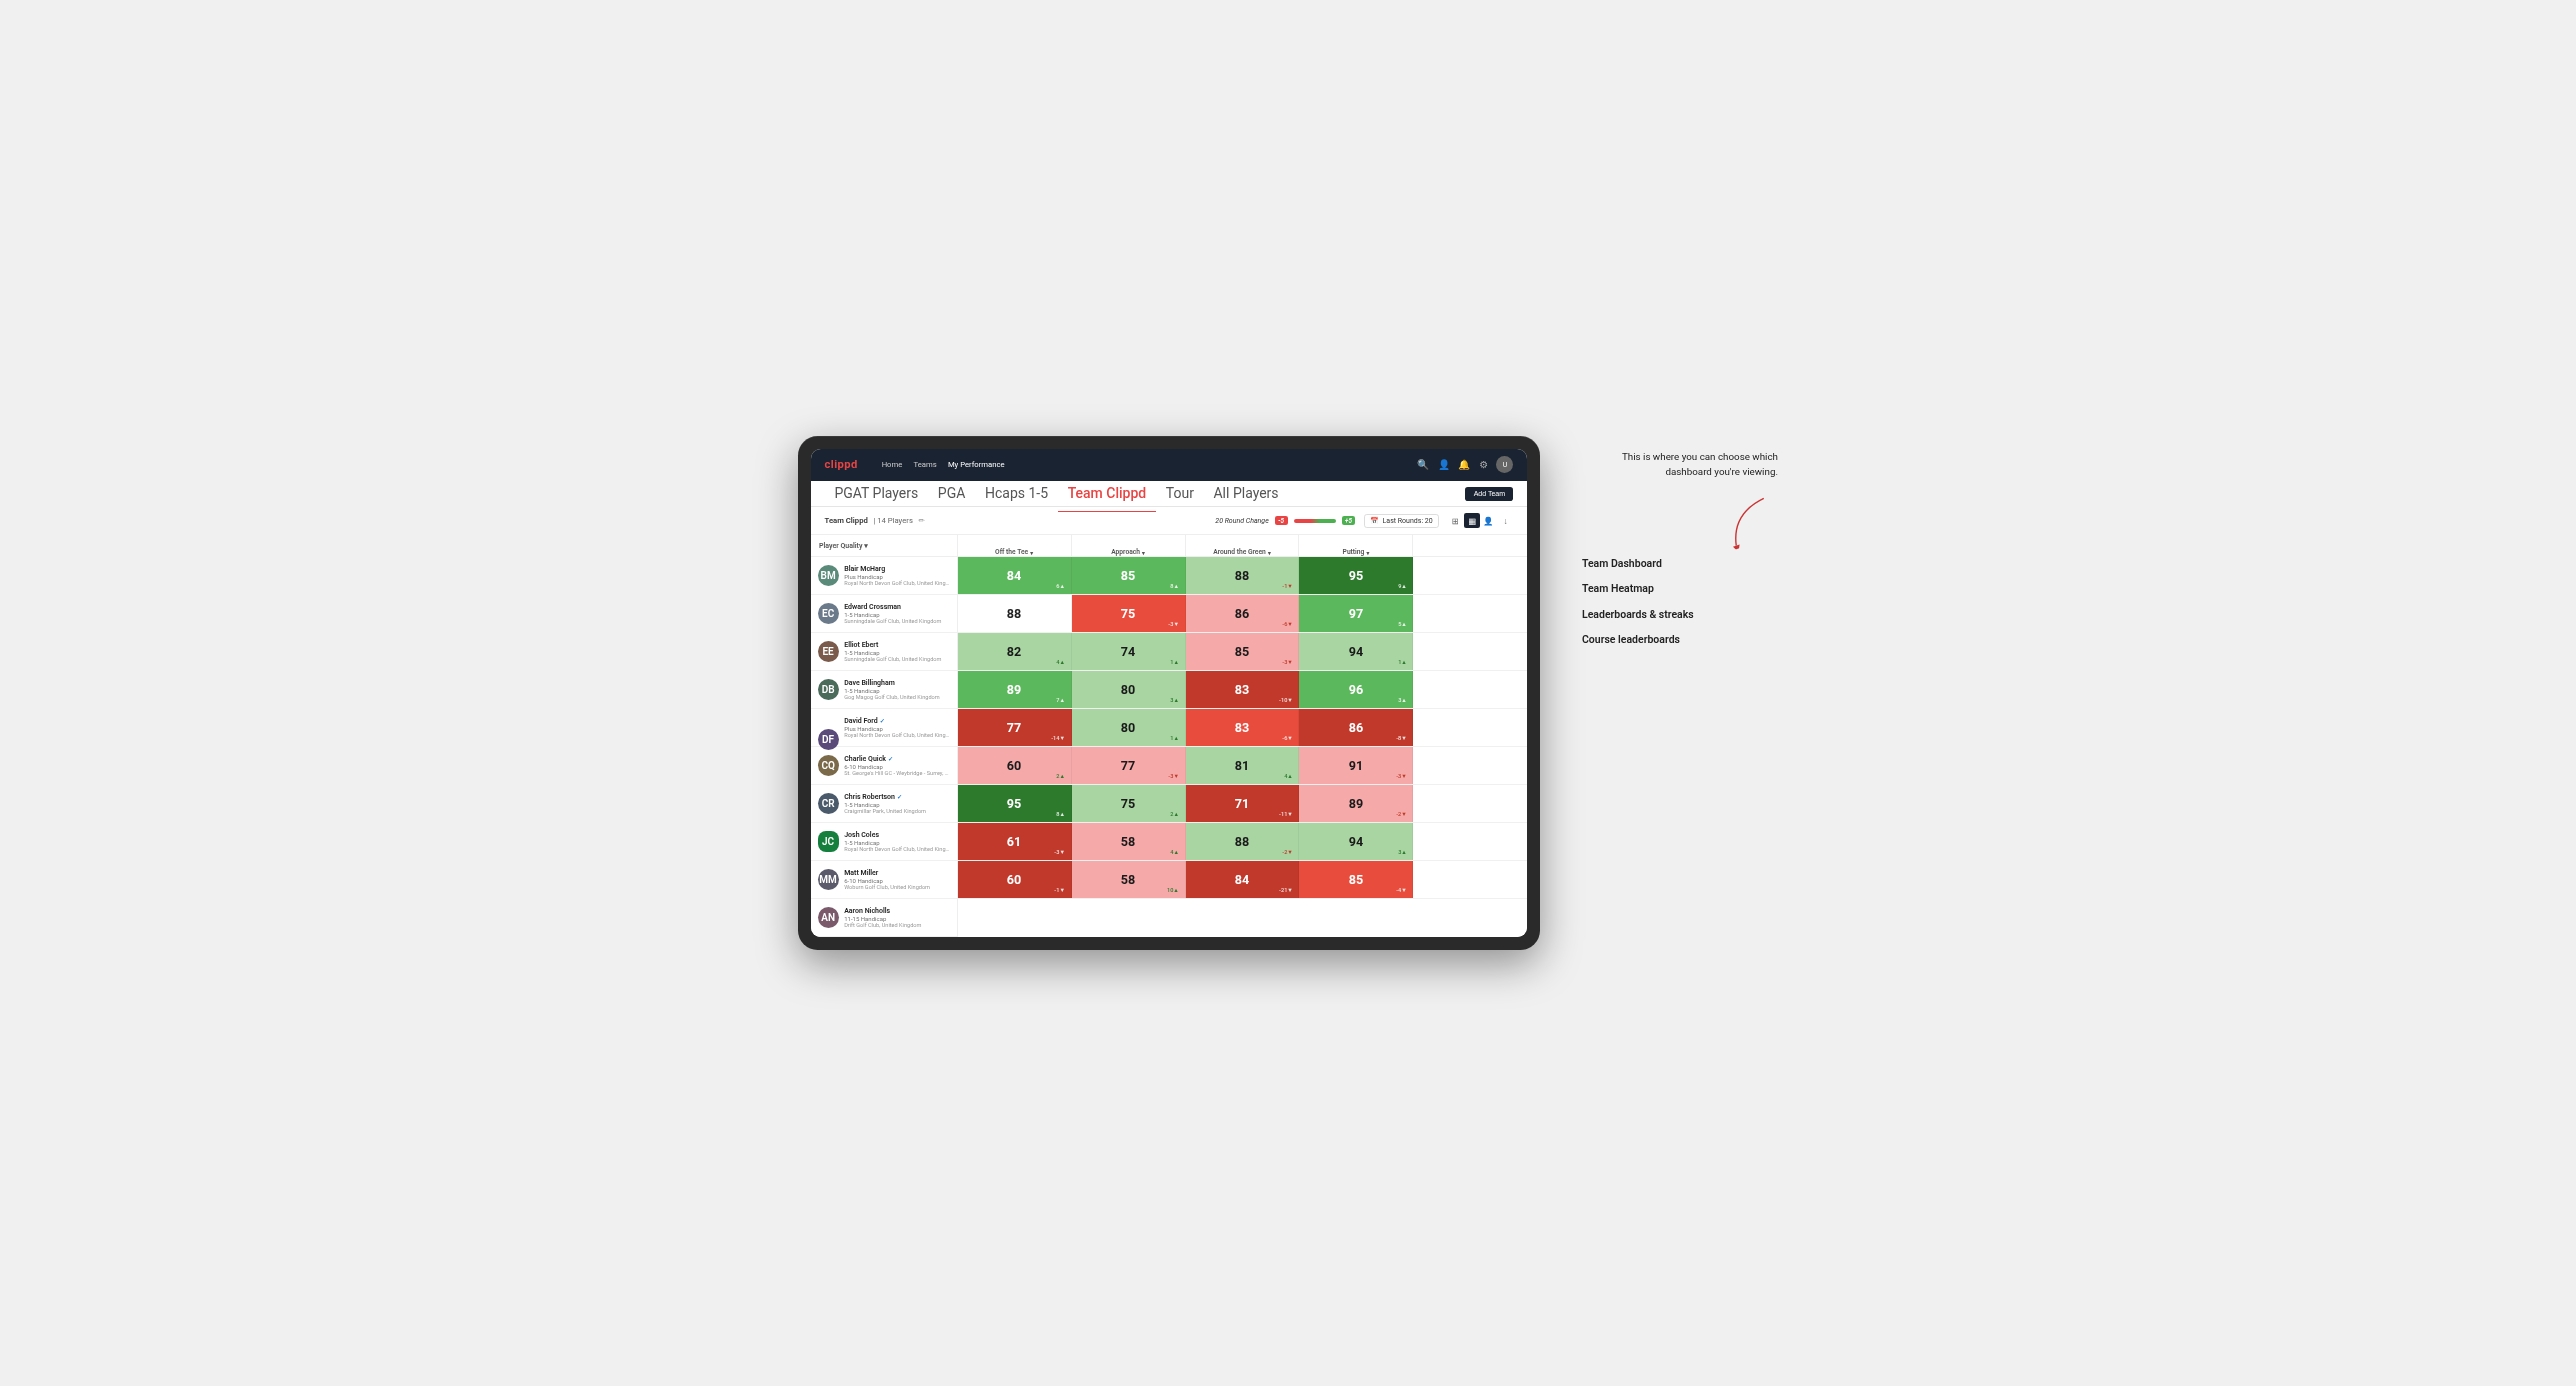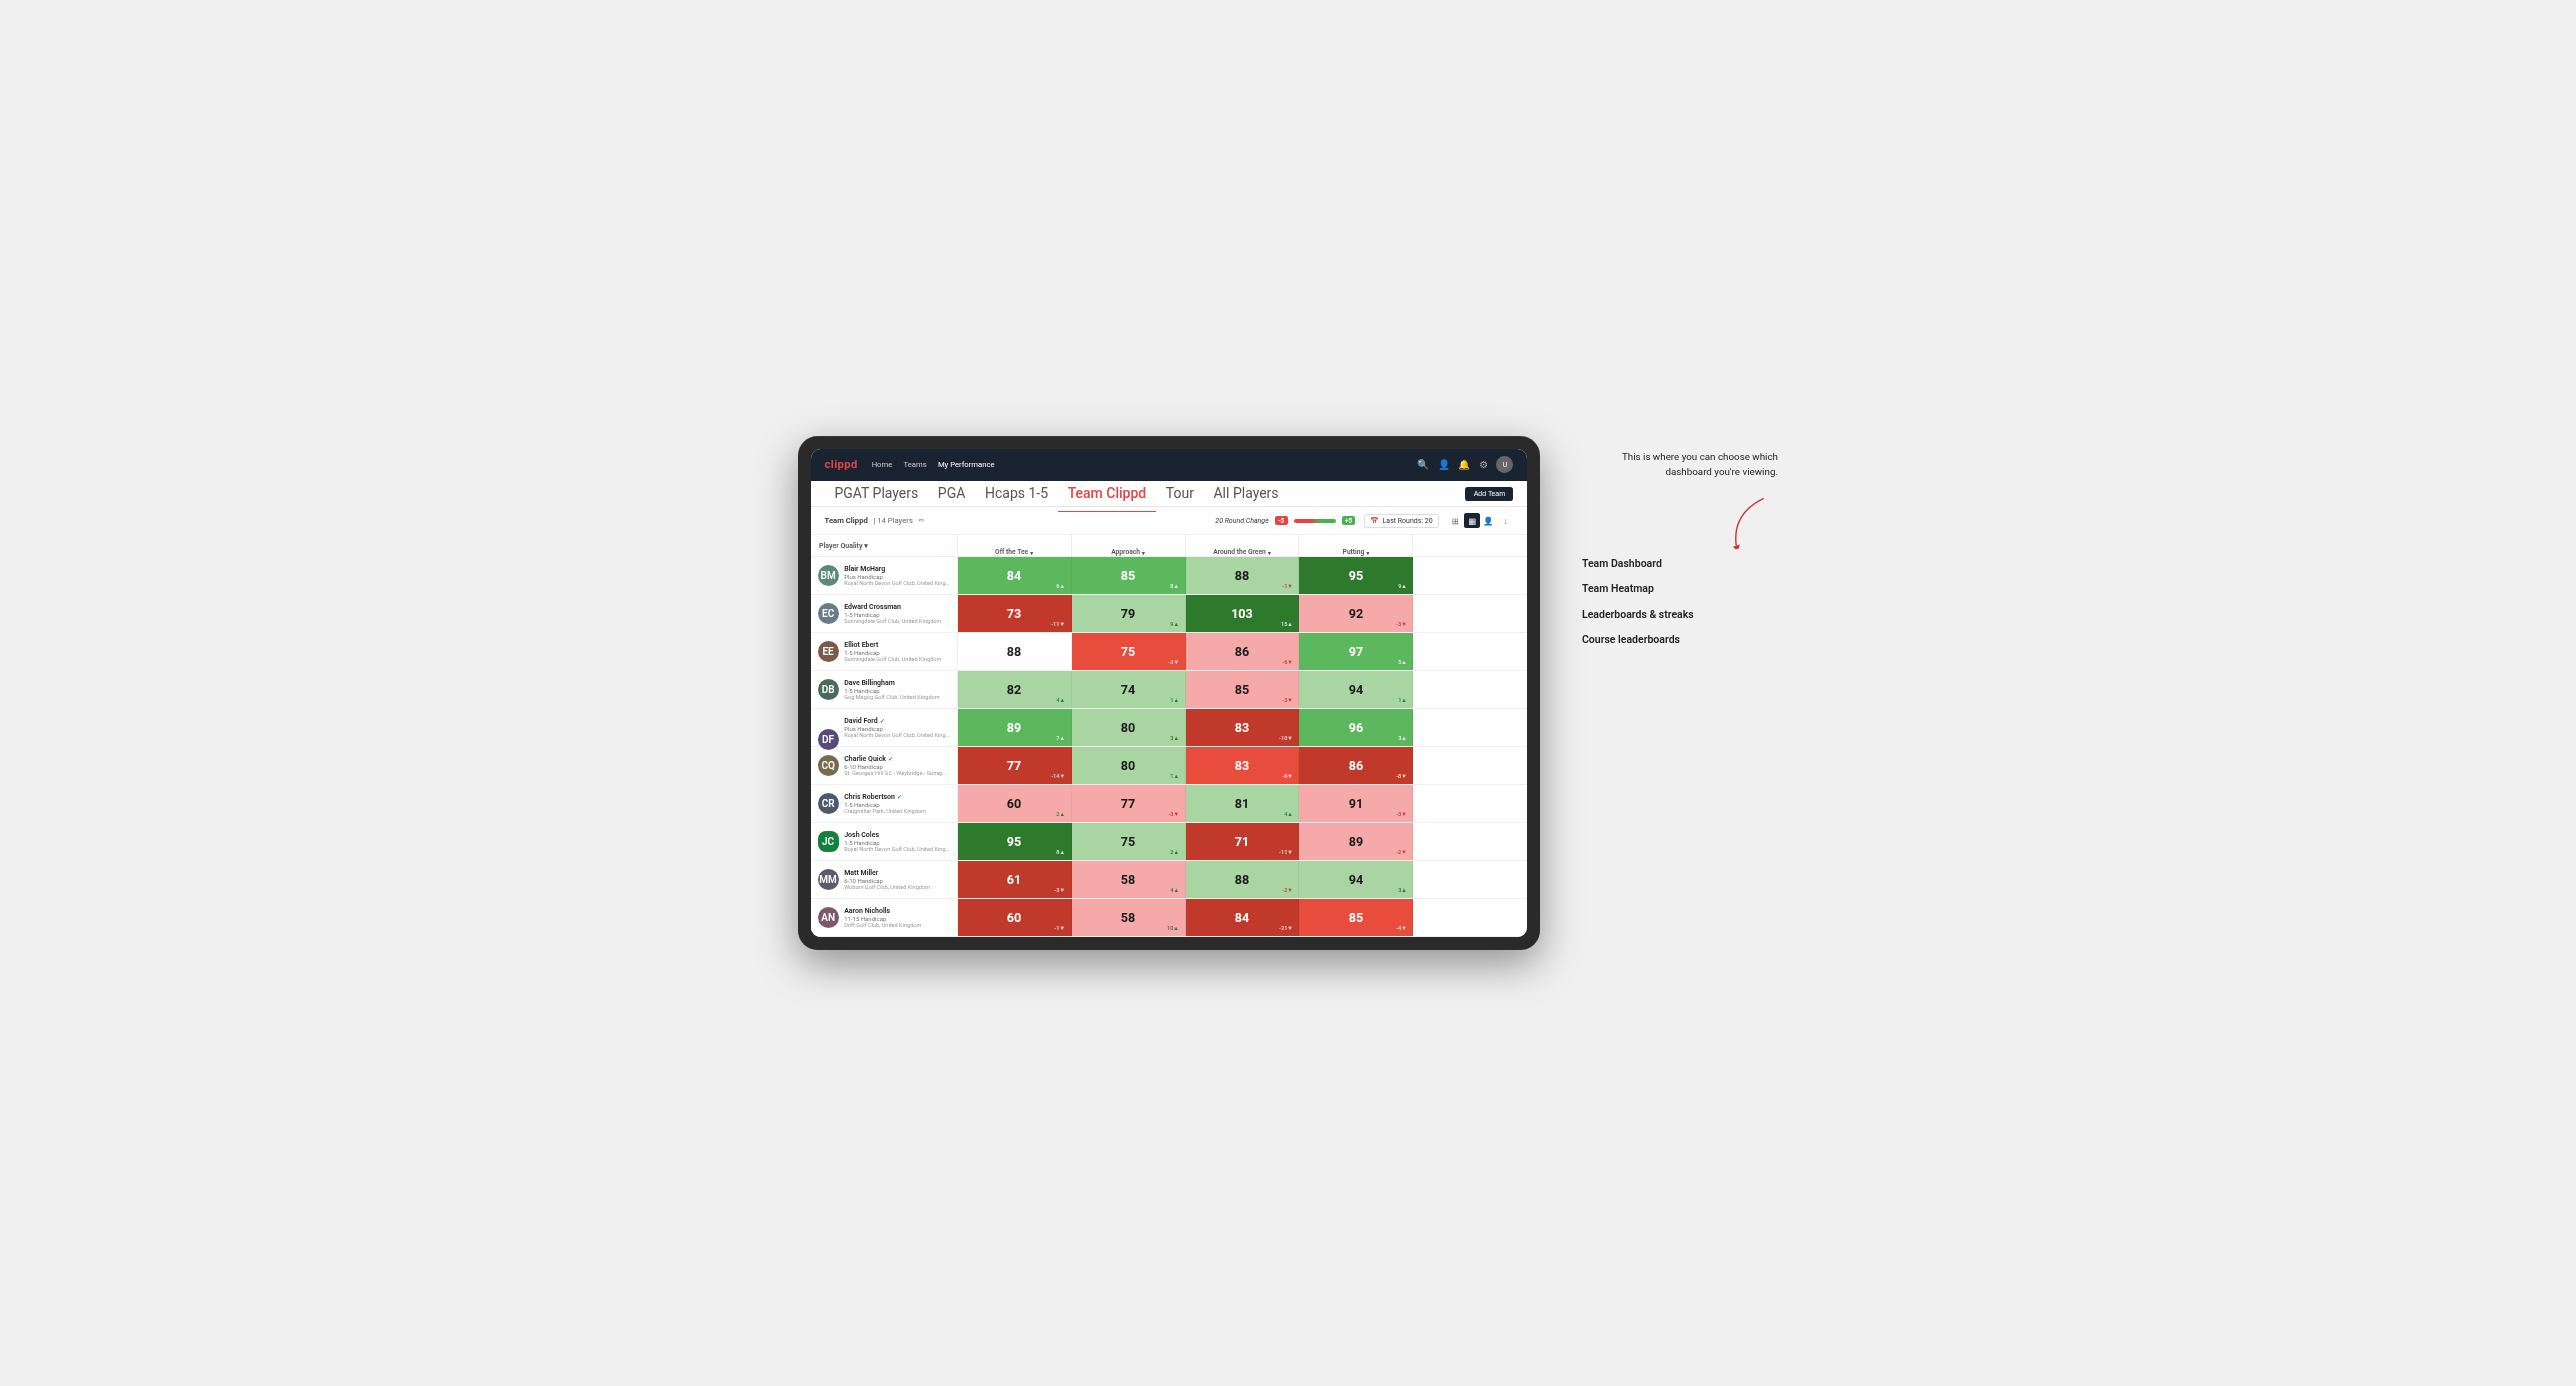--- a/index.html
+++ b/index.html
@@ -37,21 +37,21 @@
       overflow: hidden;
     }
 
     
     .top-nav {
       background: #1a2332;
       display: flex;
       align-items: center;
       padding: 16px 14px;
       height: 31px;
-      gap: 14px;
+      gap: 24px;
     }
 
     .logo {
       color: #e84444;
       font-size: 11.2px;
       font-weight: 700;
       letter-spacing: 0.4px;
     }
 
     .nav-links {
@@ -631,38 +631,20 @@
                 <div class="stat-cell cell-green-light">
                   <span class="stat-value">88</span>
                   <span class="stat-change change-down">-1▼</span>
                 </div>
                 <div class="stat-cell cell-green-dark">
                   <span class="stat-value">95</span>
                   <span class="stat-change change-up">9▲</span>
                 </div>
               </div>
               <div class="stats-data-row">
-                <div class="stat-cell cell-red-dark">
-                  <span class="stat-value">73</span>
-                  <span class="stat-change change-down">-11▼</span>
-                </div>
-                <div class="stat-cell cell-green-light">
-                  <span class="stat-value">79</span>
-                  <span class="stat-change change-up">9▲</span>
-                </div>
-                <div class="stat-cell cell-green-dark">
-                  <span class="stat-value">103</span>
-                  <span class="stat-change change-up">15▲</span>
-                </div>
-                <div class="stat-cell cell-red-light">
-                  <span class="stat-value">92</span>
-                  <span class="stat-change change-down">-3▼</span>
-                </div>
-              </div>
-              <div class="stats-data-row">
                 <div class="stat-cell cell-white">
                   <span class="stat-value">88</span>
                 </div>
                 <div class="stat-cell cell-red">
                   <span class="stat-value">75</span>
                   <span class="stat-change change-down">-3▼</span>
                 </div>
                 <div class="stat-cell cell-red-light">
                   <span class="stat-value">86</span>
                   <span class="stat-change change-down">-6▼</span>

